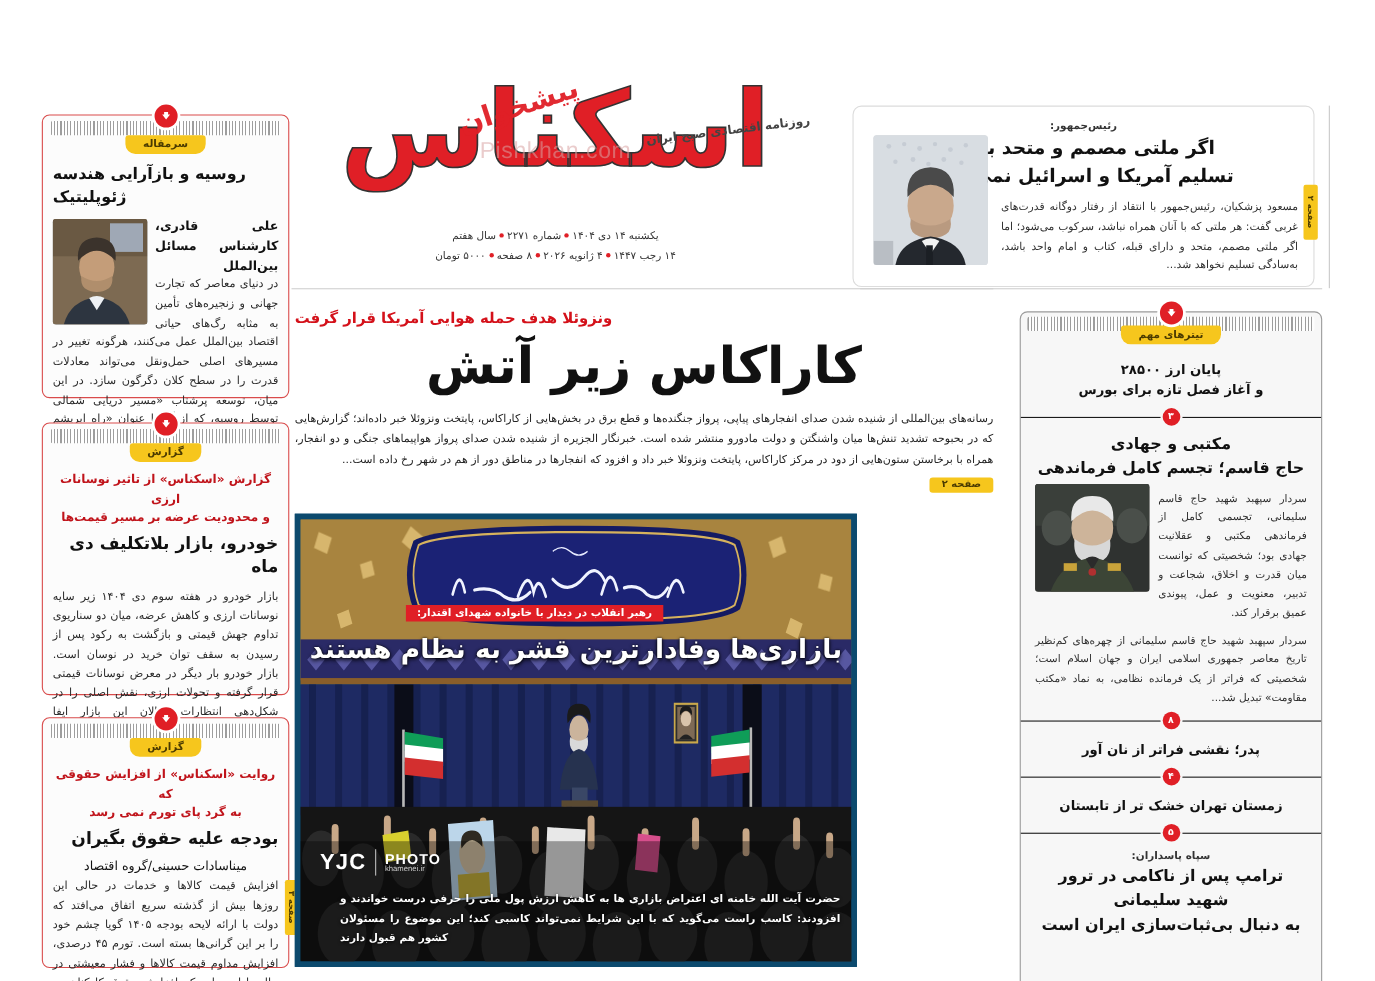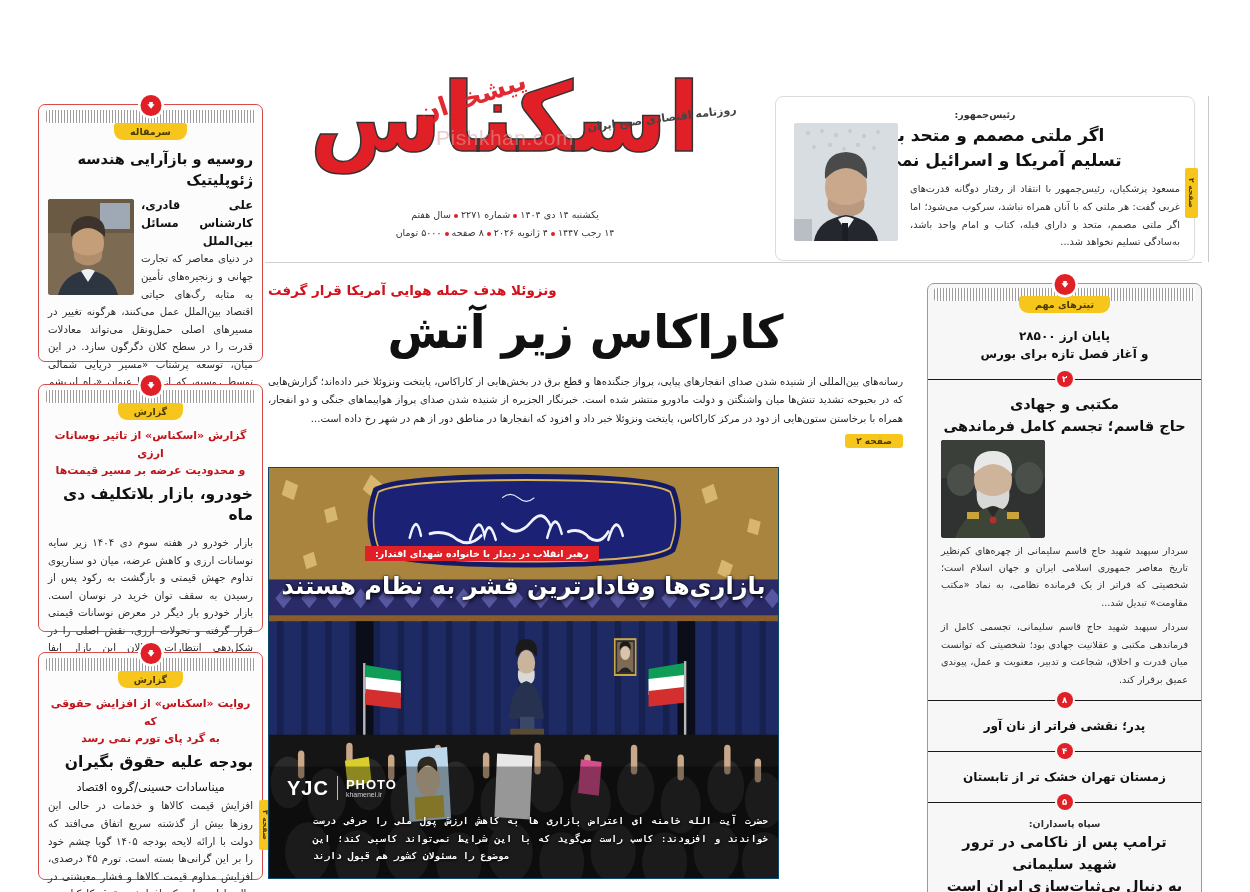--- a/index.html
+++ b/index.html
@@ -57,21 +57,21 @@
     padding:2.5px 16px 3.5px 16px;
     border-radius:3px 3px 9px 9px;
     text-align:center;
     font-weight:bold;
     z-index:3;
   }
 
   
   .lead-title{
     font-size:14.5px;font-weight:bold;color:#111;
-    text-align:right;line-height:1.45;
+    text-align:left;line-height:1.45;
     margin:9px 0 6px 0;
     letter-spacing:-.2px;
   }
   .sub-title{
     font-size:11px;font-weight:bold;color:#c0141b;
     text-align:center;line-height:1.6;margin:7px 0 2px 0;
   }
   .big-title{
     font-size:15.5px;font-weight:bold;color:#111;
     line-height:1.4;margin:4px 0 7px 0;
@@ -231,22 +231,22 @@
     padding:2px 11px;border-radius:3px;
     margin-top:6px;
   }
 
   
   .photo{
     position:absolute;
     top:467px;left:268px;
     width:511px;height:412px;
     overflow:hidden;
-    background:#c2410c;
-    border:1px solid #0c4a6e;
+    background:#0c4a6e;
+    border:5px solid #0c4a6e;
     box-sizing:border-box;
   }
   .photo svg{position:absolute;inset:0;width:100%;height:100%;}
   .photo-banner-red{
     position:absolute;
     top:78px;left:96px;
     background:#e01f26;color:#fff;
     font-size:9.5px;font-weight:bold;
     padding:2px 10px;
     z-index:3;
@@ -274,21 +274,20 @@
   .yjc .y2 .b{font-size:7px;color:#cfcfcf;font-family:"Liberation Sans",sans-serif;}
   .photo-caption{
     position:absolute;
     right:10px;bottom:12px;
     width:455px;
     font-size:9.6px;font-weight:bold;color:#fff;
     line-height:1.85;
     text-align:justify;text-align-last:left;
     text-shadow:0 1px 3px rgba(0,0,0,.95);
     z-index:3;
-    font-family:Liberation Mono, monospace;
   }
   .caption-arrow{
     position:absolute;
     left:185px;bottom:24px;
     z-index:3;
   }
 
   
   .titr-card{
     position:absolute;
@@ -716,22 +715,22 @@
           <ellipse cx="52" cy="40" rx="19" ry="22" fill="#cdb49a"></ellipse>
           <path d="M33 34 q19 -20 38 0 q2 -23 -19 -23 q-21 0 -19 23z" fill="#e8e8e8"></path>
           <path d="M36 50 q16 12 32 0 q2 14 -6 19 q-10 6 -20 0 q-8 -5 -6 -19z" fill="#d8d8d8"></path>
           <path d="M14 98 q10 -28 38 -31 q28 3 38 31z" fill="#3c4536"></path>
           <rect x="66" y="72" width="12" height="7" fill="#c9a33a"></rect>
           <rect x="26" y="72" width="12" height="7" fill="#c9a33a"></rect>
           <path d="M46 68 l6 10 l6 -10 q-6 -4 -12 0z" fill="#2b2b2b"></path>
           <circle cx="52" cy="80" r="3.5" fill="#b03030"></circle>
         </svg>
       </div>
+      <div class="titr-body">سردار سپهبد شهید حاج قاسم سلیمانی، تجسمی کامل از فرماندهی مکتبی و عقلانیت جهادی بود؛ شخصیتی که توانست میان قدرت و اخلاق، شجاعت و تدبیر، معنویت و عمل، پیوندی عمیق برقرار کند.</div>
       <div class="titr-body" style="clear:both;">سردار سپهبد شهید حاج قاسم سلیمانی از چهره‌های کم‌نظیر تاریخ معاصر جمهوری اسلامی ایران و جهان اسلام است؛ شخصیتی که فراتر از یک فرمانده نظامی، به نماد «مکتب مقاومت» تبدیل شد...</div>
-      <div class="titr-body">سردار سپهبد شهید حاج قاسم سلیمانی، تجسمی کامل از فرماندهی مکتبی و عقلانیت جهادی بود؛ شخصیتی که توانست میان قدرت و اخلاق، شجاعت و تدبیر، معنویت و عمل، پیوندی عمیق برقرار کند.</div>
     </div>
     <div class="titr-sep">
       <span class="num-badge">۸</span>
     </div>
 
     <div class="titr-item" style="padding-top:16px;padding-bottom:16px;">
       <div class="titr-title">پدر؛ نقشی فراتر از نان آور</div>
     </div>
     <div class="titr-sep">
       <span class="num-badge">۴</span>

